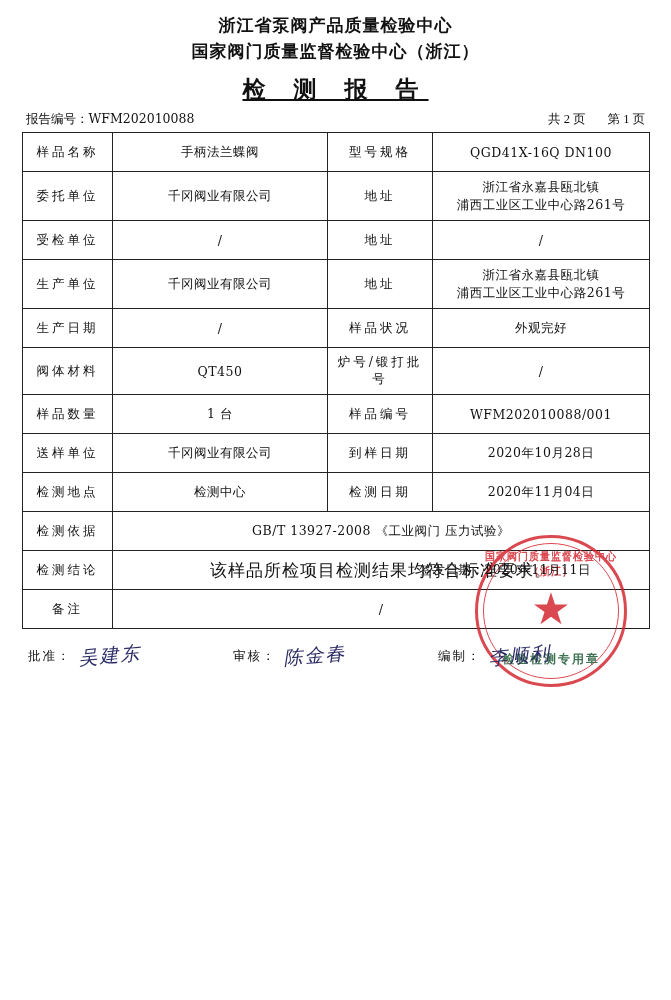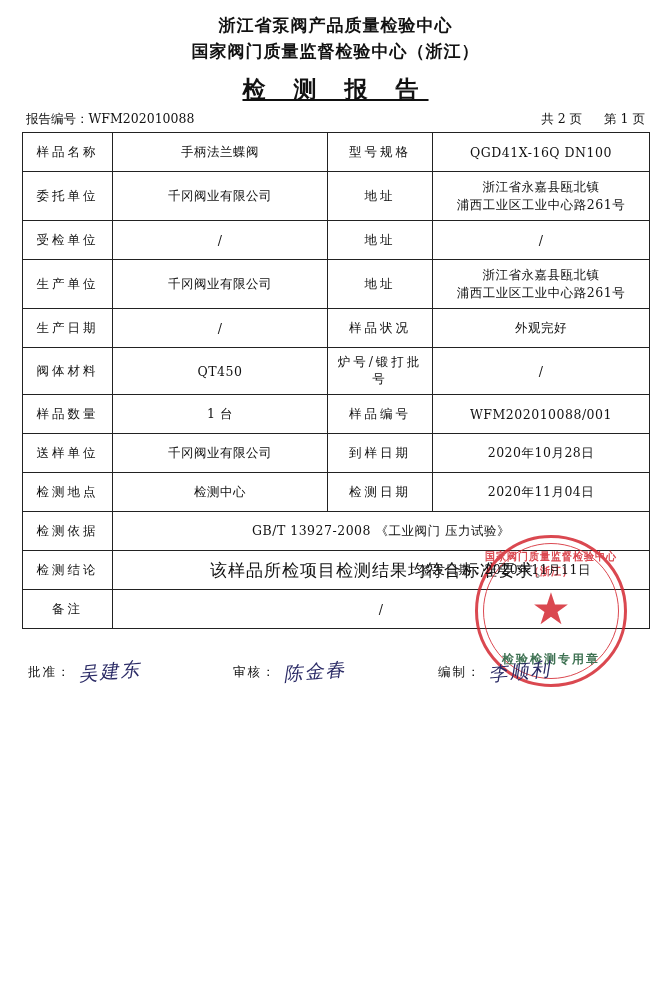--- a/index.html
+++ b/index.html
@@ -44,20 +44,21 @@
   }
   .meta-row {
     display: flex;
     justify-content: space-between;
     font-size: 12.5px;
     padding: 0 4px 4px 4px;
     font-family: "DejaVu Serif", "Liberation Serif", serif;
   }
   .meta-right span {
     margin-left: 18px;
+    font-family: Liberation Serif, serif;
   }
   table.main {
     width: 100%;
     border-collapse: collapse;
     table-layout: fixed;
     font-family: "DejaVu Serif", "Liberation Serif", serif;
     padding-left: 20px;
   }
   table.main td {
     border: 1px solid #222;
@@ -148,21 +149,21 @@
     bottom: 16px;
     text-align: center;
     font-size: 12px;
     color: #14532d;
     letter-spacing: 2px;
     font-weight: bold;
     font-family: "DejaVu Serif", "Liberation Serif", serif;
   }
   .footer {
     display: flex;
-    margin-top: 22px;
+    margin-top: 6px;
     padding: 0 6px;
     font-family: "DejaVu Serif", "Liberation Serif", serif;
     font-size: 12.5px;
     align-items: flex-end;
   }
   .footer .slot {
     display: flex;
     align-items: flex-end;
     flex: 1;
   }

